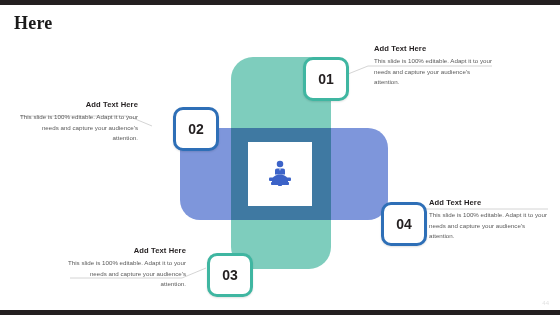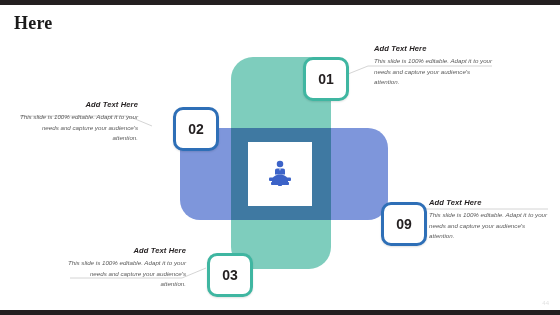--- a/index.html
+++ b/index.html
@@ -70,21 +70,21 @@
     box-shadow:0 1px 2px rgba(0,0,0,.12);
   }
   .badge.teal{border-color:#3fb6a1;}
   .badge.blue{border-color:#2e6fb7;margin-left:20px;}
   .b1{left:303px;top:57px;}
   .b2{left:153px;top:107px;}
   .b3{left:207px;top:253px;}
   .b4{left:361px;top:202px;}
 
   
-  .txt{position:absolute;width:120px;font-style:italic;}
+  .txt{position:absolute;width:120px;}
   .txt .hd{
     font-size:7.6px;font-weight:700;color:#231f20;
     margin:0 0 3px 0;letter-spacing:.1px;
   }
   .txt .bd{
     font-size:6.2px;line-height:1.72;color:#5a5a5a;margin:0;
   }
   .txt.right-al{text-align:right;}
   .txt.left-al{text-align:left;}
 
@@ -140,21 +140,21 @@
           <rect x="42" y="48" width="8" height="6" rx="1.6"></rect>
           <rect x="20" y="50" width="24" height="4" rx="1.6"></rect>
         </g>
       </svg>
     </div>
   </div>
 
   <div class="badge teal b1">01</div>
   <div class="badge blue b2">02</div>
   <div class="badge teal b3">03</div>
-  <div class="badge blue b4">09</div>
+  <div class="badge blue b4">04</div>
 
   <div class="txt t1 left-al">
     <p class="hd">Add Text Here</p>
     <p class="bd">This slide is 100% editable.  Adapt it to your needs and capture your audience's attention.</p>
   </div>
 
   <div class="txt t2 right-al">
     <p class="hd">Add Text Here</p>
     <p class="bd">This slide is 100% editable.  Adapt it to your needs and capture your audience's attention.</p>
   </div>

